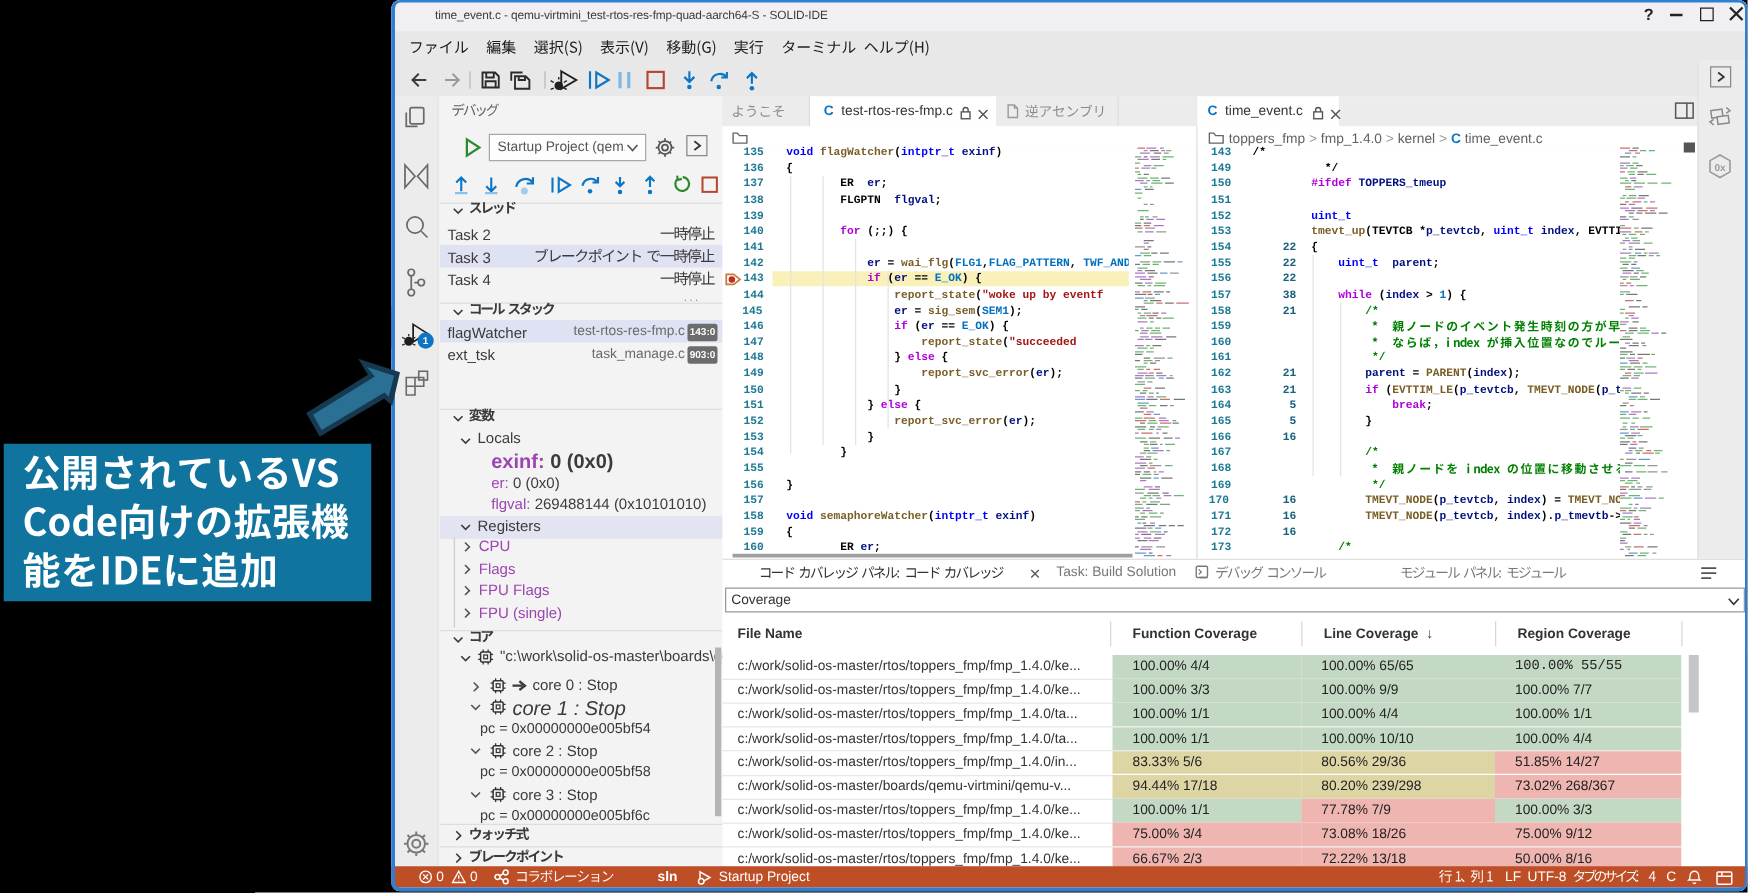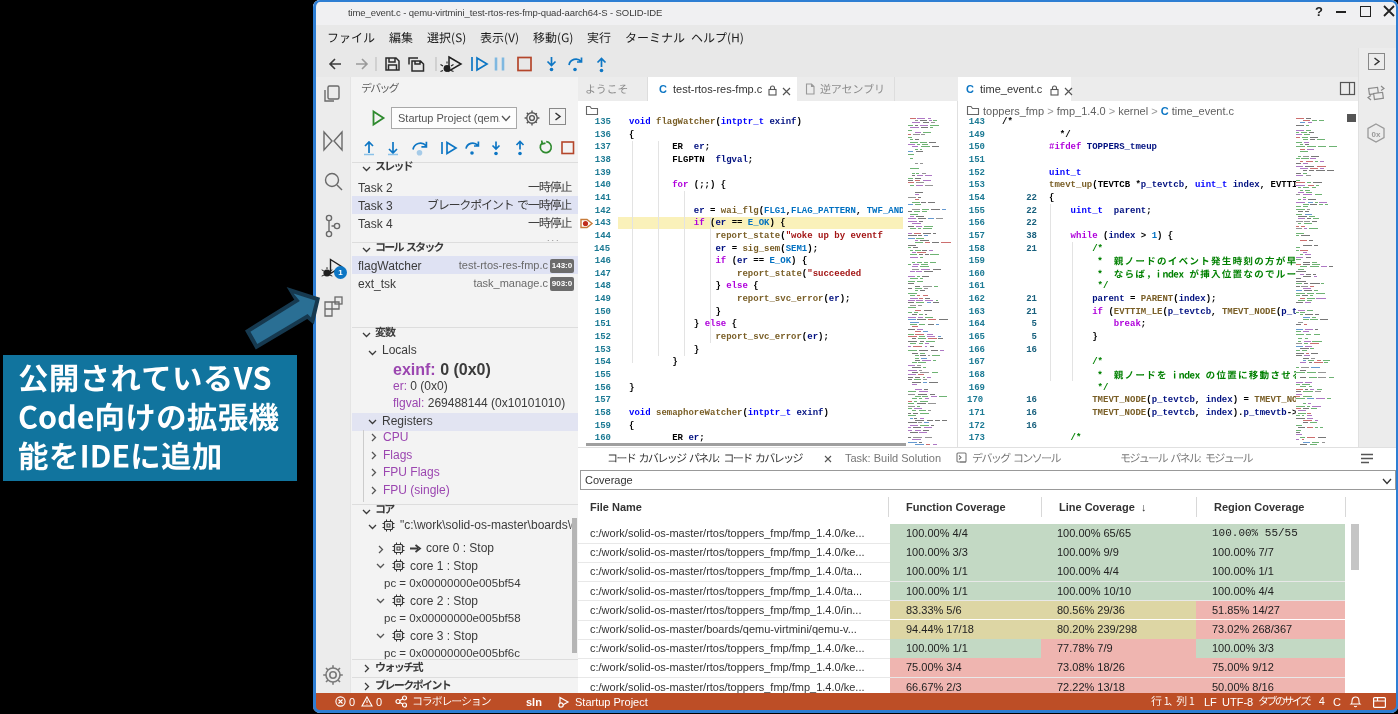--- a/index.html
+++ b/index.html
@@ -344,21 +344,21 @@
     </svg>
     <div style="left:113px;top:541.0px;width:150px;height:14px;font-size:12px;color:#3b3b3b;">core 0 : Stop</div>
     <svg style="left:63px;top:563.0px" width="9" height="6" viewBox="0 0 9 6">
       <path d="M1 1 L4.5 4.5 L8 1" fill="none" stroke="#555" stroke-width="1.3"></path>
     </svg>
     <svg style="left:79px;top:559.0px" width="13" height="13" viewBox="0 0 13 13" fill="none" stroke="#333" stroke-width="1.2">
       <rect x="2.5" y="2.5" width="8" height="8" rx="1"></rect>
       <rect x="5" y="5" width="3" height="3" stroke-width="1"></rect>
       <path d="M4.5 2.5 v-2 M8.5 2.5 v-2 M4.5 12.5 v-2 M8.5 12.5 v-2 M2.5 4.5 h-2 M2.5 8.5 h-2 M12.5 4.5 h-2 M12.5 8.5 h-2" stroke-width="1"></path>
     </svg>
-    <div style="left:97px;top:558.5px;width:150px;height:14px;font-size:12px;color:#3b3b3b;">core 1 : Stop</div>
+    <div style="left:97px;top:558.5px;width:150px;height:14px;font-size:16px;color:#3b3b3b;font-style:italic;">core 1 : Stop</div>
     <div style="left:71px;top:576.5px;width:190px;height:13px;font-size:11.5px;color:#3b3b3b;">pc = 0x00000000e005bf54</div>
     <svg style="left:63px;top:598.0px" width="9" height="6" viewBox="0 0 9 6">
       <path d="M1 1 L4.5 4.5 L8 1" fill="none" stroke="#555" stroke-width="1.3"></path>
     </svg>
     <svg style="left:79px;top:594.0px" width="13" height="13" viewBox="0 0 13 13" fill="none" stroke="#333" stroke-width="1.2">
       <rect x="2.5" y="2.5" width="8" height="8" rx="1"></rect>
       <rect x="5" y="5" width="3" height="3" stroke-width="1"></rect>
       <path d="M4.5 2.5 v-2 M8.5 2.5 v-2 M4.5 12.5 v-2 M8.5 12.5 v-2 M2.5 4.5 h-2 M2.5 8.5 h-2 M12.5 4.5 h-2 M12.5 8.5 h-2" stroke-width="1"></path>
     </svg>
     <div style="left:97px;top:593.5px;width:150px;height:14px;font-size:12px;color:#3b3b3b;">core 2 : Stop</div>

